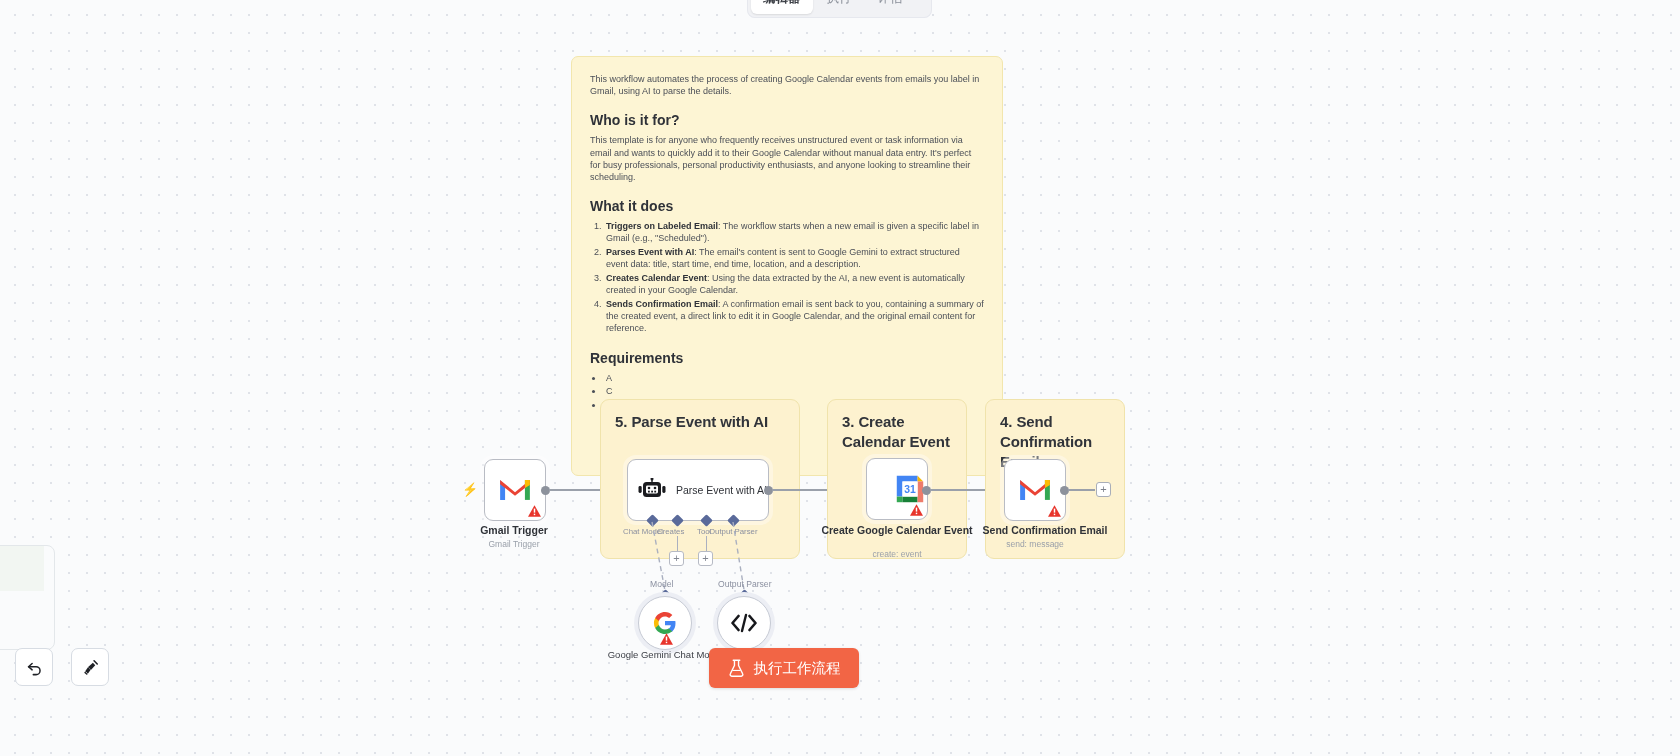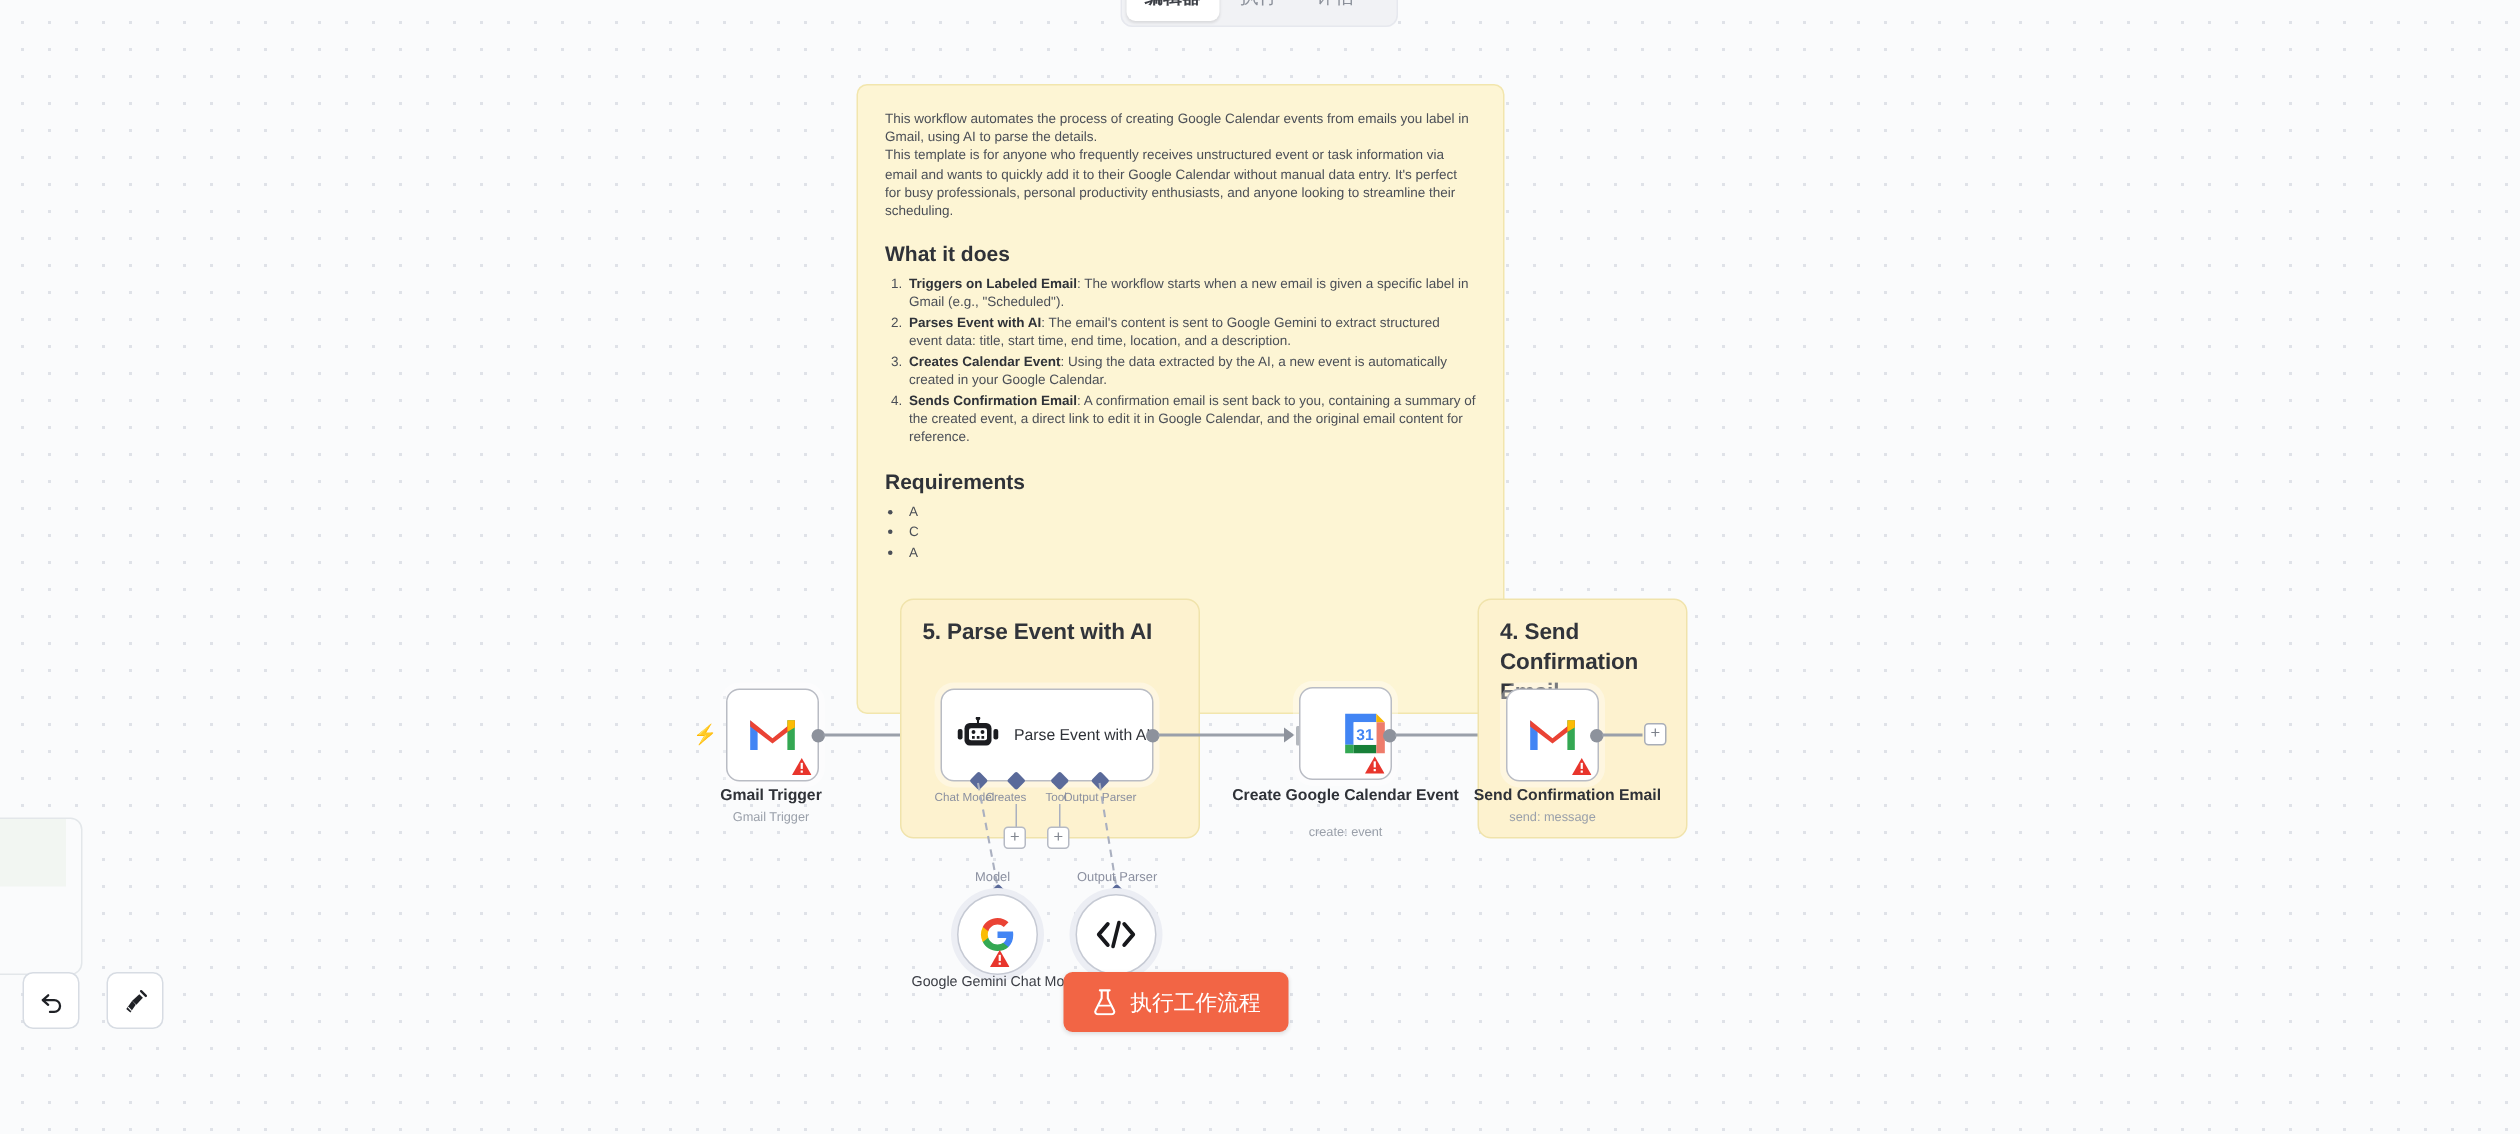--- a/index.html
+++ b/index.html
@@ -272,20 +272,21 @@
 <div id="canvas">
 
   <div class="tabbar">
     <div class="tab active">编辑器</div>
     <div class="tab">执行</div>
     <div class="tab">评估</div>
   </div>
 
   <div class="sticky">
     <p>This workflow automates the process of creating Google Calendar events from emails you label in Gmail, using AI to parse the details.</p>
+    <h2>Who is it for?</h2>
     <p>This template is for anyone who frequently receives unstructured event or task information via email and wants to quickly add it to their Google Calendar without manual data entry. It's perfect for busy professionals, personal productivity enthusiasts, and anyone looking to streamline their scheduling.</p>
     <h2>What it does</h2>
     <ol>
       <li><b>Triggers on Labeled Email</b><span>: The workflow starts when a new email is given a specific label in Gmail (e.g., "Scheduled").</span></li>
       <li><b>Parses Event with AI</b><span>: The email's content is sent to Google Gemini to extract structured event data: title, start time, end time, location, and a description.</span></li>
       <li><b>Creates Calendar Event</b><span>: Using the data extracted by the AI, a new event is automatically created in your Google Calendar.</span></li>
       <li><b>Sends Confirmation Email</b><span>: A confirmation email is sent back to you, containing a summary of the created event, a direct link to edit it in Google Calendar, and the original email content for reference.</span></li>
     </ol>
     <h2>Requirements</h2>
     <ul>
@@ -386,20 +387,23 @@
       <path d="M7.5 3 L1.5 10 L7.5 17" stroke="#17181c" stroke-width="2.6" fill="none" stroke-linecap="round" stroke-linejoin="round"></path>
       <path d="M18.5 3 L24.5 10 L18.5 17" stroke="#17181c" stroke-width="2.6" fill="none" stroke-linecap="round" stroke-linejoin="round"></path>
       <path d="M15 2 L11 18" stroke="#17181c" stroke-width="2.4" stroke-linecap="round"></path>
     </svg>
   </div>
 
   <div class="wire" style="left:772px; top:489px; width:86px;"></div>
   <div class="inarrow" style="left:856px; top:485px;"></div>
   <div class="inbar" style="left:864px; top:484px;"></div>
 
+  <div class="group" style="left:827px; top:399px; width:140px; height:160px;">
+    <div class="group-title">3. Create Calendar Event</div>
+  </div>
   <div class="node square" style="left:866px; top:458px;justify-content:flex-end;">
     <svg width="34" height="34" viewBox="0 0 36 36">
       <rect x="4" y="4" width="28" height="28" rx="1.5" fill="#ffffff"></rect>
       <path d="M4 4 H26 V10 H10 V26 H4 Z" fill="#4285f4"></path>
       <path d="M4 26 H10 V32 H4 Z" fill="#34a853"></path>
       <path d="M10 26 H26 V32 H10 Z" fill="#188038"></path>
       <path d="M26 4 L32 10 H26 Z" fill="#f6b704"></path>
       <path d="M26 10 H32 V32 H26 Z" fill="#ee7c6b"></path>
       <rect x="10" y="10" width="16" height="16" fill="#fff"></rect>
       <text x="18" y="22.5" font-family="Liberation Sans, sans-serif" font-size="11" font-weight="bold" fill="#4285f4" text-anchor="middle">31</text>

